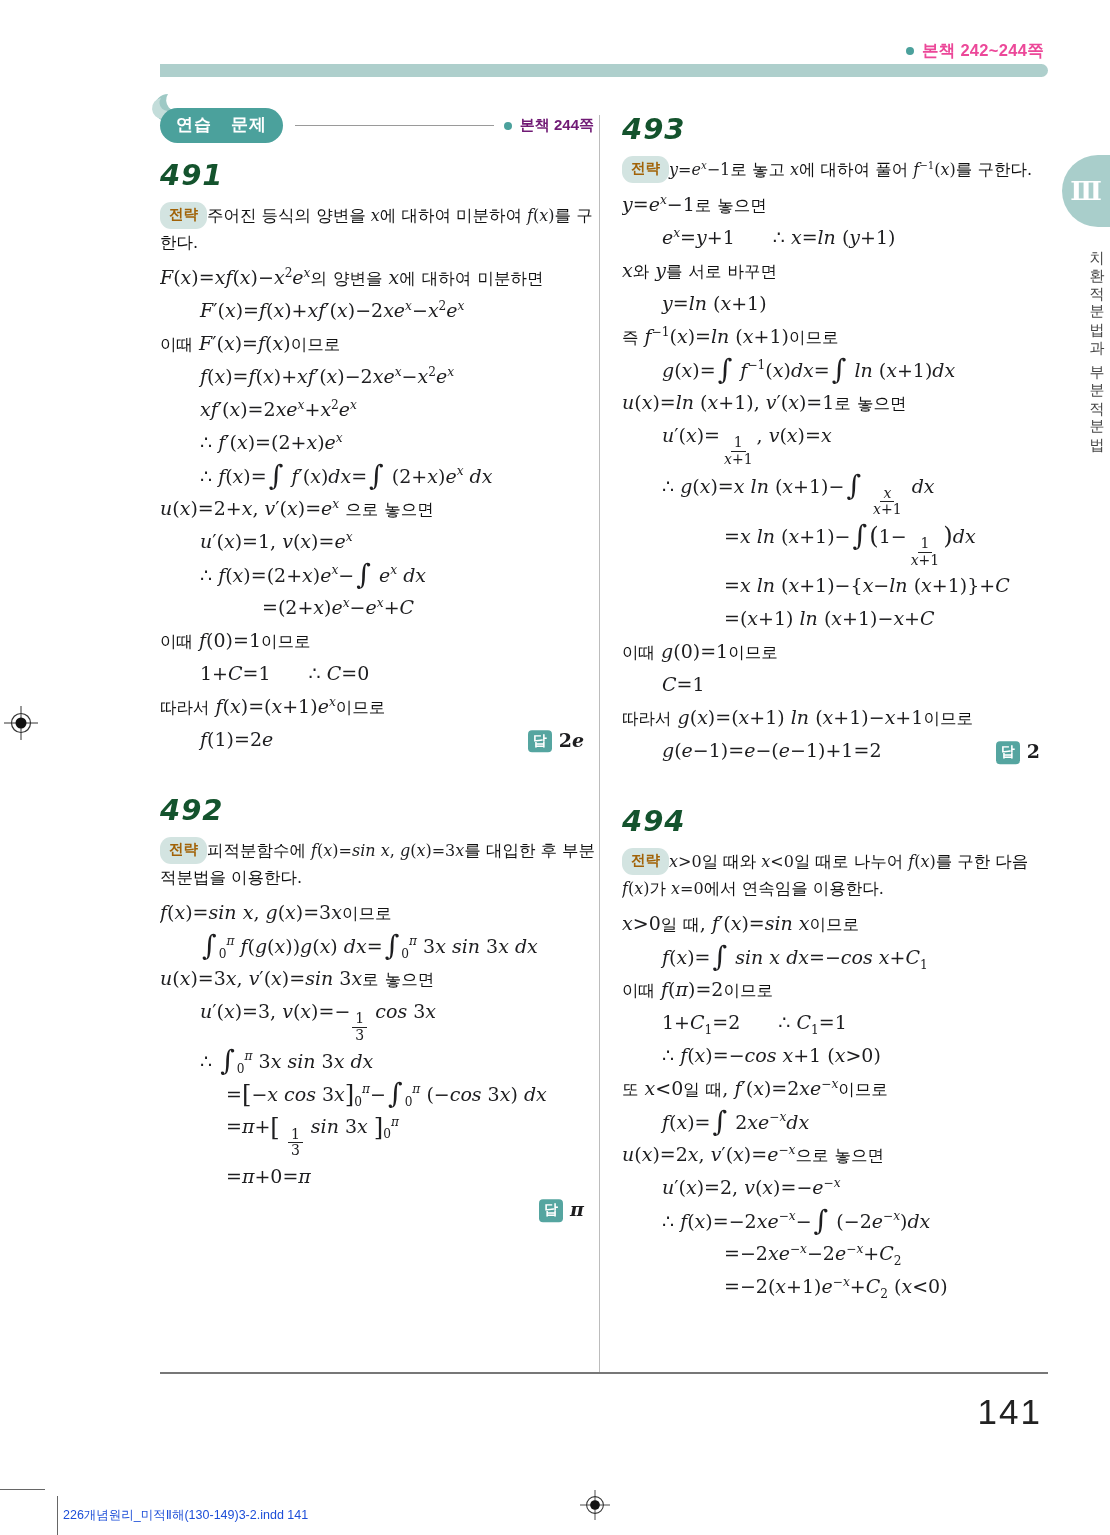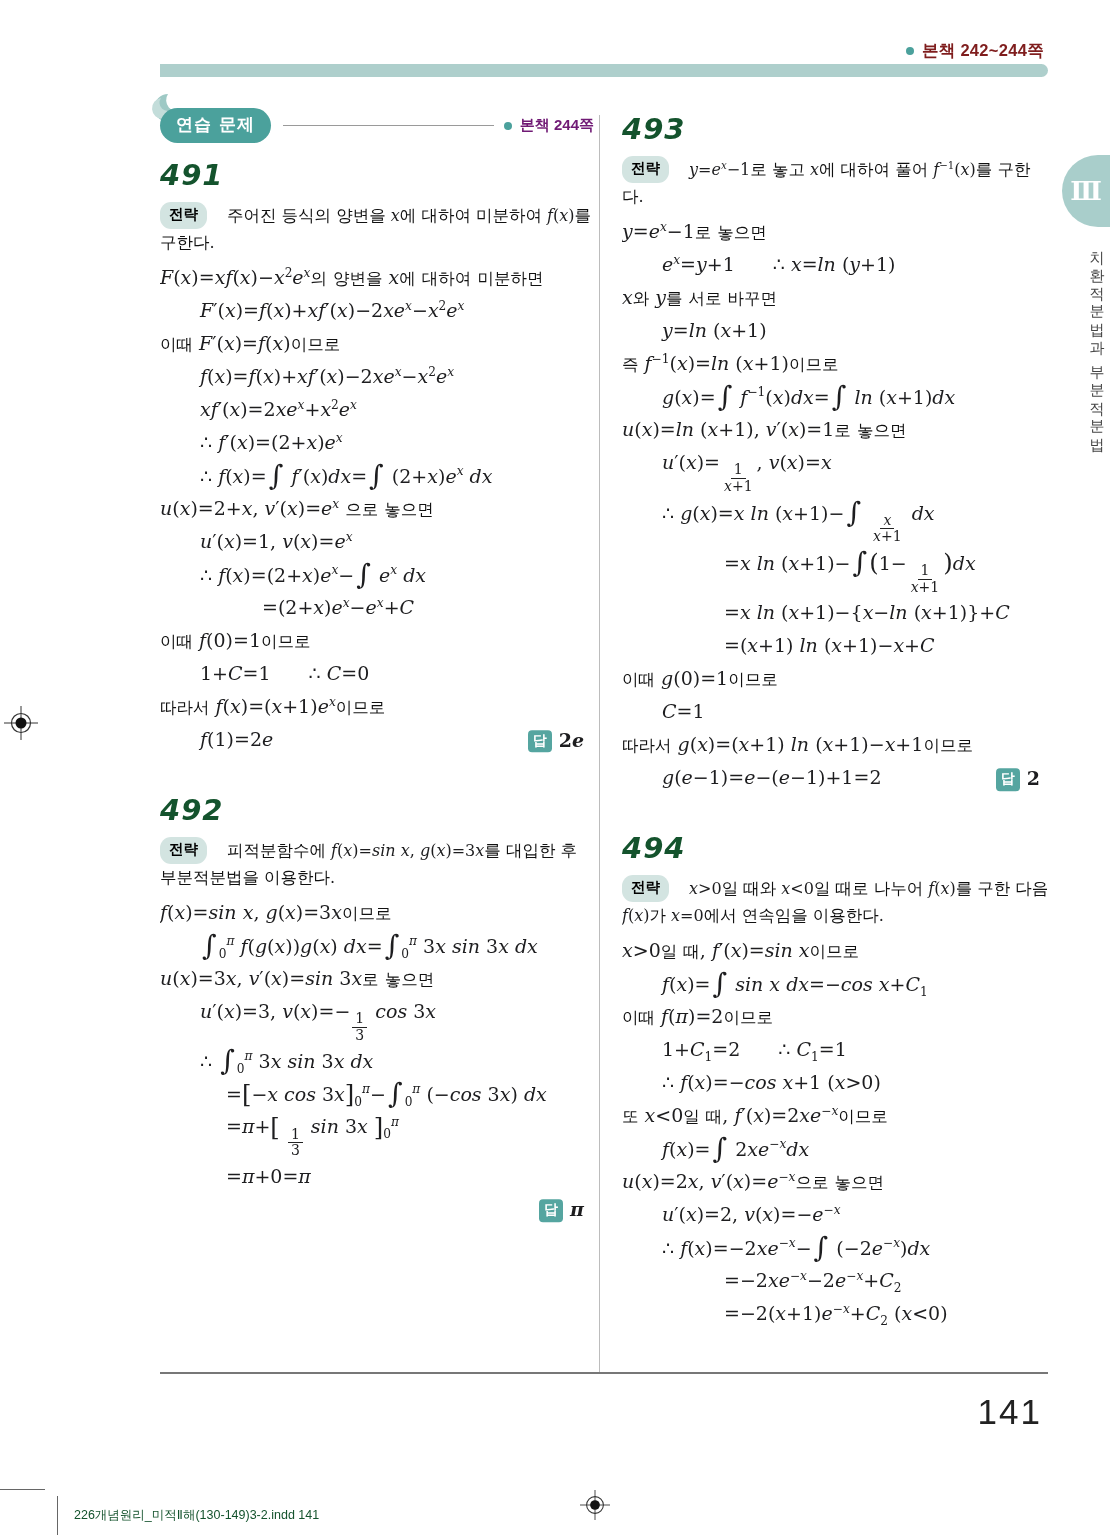--- a/index.html
+++ b/index.html
@@ -1,42 +1,42 @@
 <!DOCTYPE html>
 <html><head>
 <meta charset="utf-8">
 <style>
   html,body{margin:0;padding:0;background:#e9e9e9;}
   .page{position:relative;width:1110px;height:1535px;background:#ffffff;overflow:hidden;
         font-family:"Liberation Sans",sans-serif;color:#1d1d1f;}
   
   .top-ref{position:absolute;top:40px;right:66px;display:flex;align-items:center;}
   .dot{display:inline-block;width:8px;height:8px;border-radius:50%;background:#4ba19c;}
-  .top-ref-text{margin-left:8px;font-size:16.5px;font-weight:700;color:#7f1d1d;letter-spacing:0.3px;}
+  .top-ref-text{margin-left:8px;font-size:16.5px;font-weight:700;color:#ec4899;letter-spacing:0.3px;}
   .top-bar{position:absolute;left:160px;top:64px;width:888px;height:13px;background:#aecfcc;border-radius:0 7px 7px 0;}
   
   .ex-row{position:absolute;left:160px;top:108px;width:434px;display:flex;align-items:center;}
   .crescent{position:absolute;left:-14px;top:-16px;}
   .ex-pill{position:relative;background:#4ba19c;color:#fff;border-radius:18px;padding:5px 16px 7px;
-           font-size:17px;font-weight:700;letter-spacing:1px;display:flex;gap:7px;}
+           font-size:17px;font-weight:700;letter-spacing:1px;display:flex;gap:19px;}
   .ex-line{flex:1;height:1px;background:#9a9a9a;margin:0 10px 0 12px;}
   .ex-ref{margin-left:8px;font-size:15px;font-weight:700;color:#701a75;}
   
   .col{position:absolute;overflow:hidden;}
   #col-left{left:160px;top:158px;width:436px;height:1212px;}
   #col-right{left:622px;top:112px;width:430px;height:1258px;}
   .divider{position:absolute;left:599px;top:115px;width:1px;height:1257px;background:#bcbcbc;}
   .bottom-rule{position:absolute;left:160px;top:1372px;width:888px;height:1.5px;background:#777;}
   
   .problem + .problem{margin-top:38px;}
   .prob-num{margin:0 0 10px;font-family:"DejaVu Sans",sans-serif;font-style:italic;font-weight:700;
             font-size:29px;color:#14532d;letter-spacing:1px;}
   .strategy{margin:0 0 9px;line-height:1.62;white-space:pre-wrap;}
-  .s-badge{display:inline-block;background:#d3e4e1;color:#000000;font-family:"Liberation Sans",sans-serif;
-           font-size:14.5px;font-weight:700;border-radius:11px;padding:1px 9px 2.5px;margin-right:20px;
+  .s-badge{display:inline-block;background:#d3e4e1;color:#a16207;font-family:"Liberation Sans",sans-serif;
+           font-size:14.5px;font-weight:700;border-radius:11px;padding:1px 9px 2.5px;margin-right:0;
            vertical-align:2px;white-space:nowrap;}
   .line{position:relative;margin:5px 0;min-height:28px;line-height:1.35;font-size:19px;
         font-family:"DejaVu Serif",serif;white-space:pre-wrap;}
   .i0{padding-left:0;} .i1{padding-left:40px;} .i2{padding-left:66px;} .i3{padding-left:102px;}
   
   .m-k{font-family:"Liberation Sans",sans-serif;font-size:16.5px;color:#111;}
   .m-v{font-family:"DejaVu Serif",serif;font-style:italic;}
   .m-o{font-family:"DejaVu Serif",serif;}
   .rom{font-family:"DejaVu Serif",serif;font-style:italic;}
   .sup{font-size:64%;vertical-align:super;line-height:0;}
@@ -58,21 +58,21 @@
              border-radius:36px 0 0 36px;display:flex;align-items:center;justify-content:center;}
   .side-pill span{color:#fff;font-family:"DejaVu Serif",serif;font-size:26px;font-weight:700;}
   .side-title{position:absolute;right:4px;top:240px;writing-mode:vertical-rl;font-size:15px;color:#444;
               letter-spacing:3px;font-weight:500;}
   
   .reg{position:absolute;}
   .reg-left{left:4px;top:706px;}
   .reg-bottom{left:580px;top:1490px;}
   .pageno{position:absolute;right:68px;top:1392px;font-size:35px;color:#222;letter-spacing:2px;
           font-family:"Liberation Sans",sans-serif;font-weight:400;}
-  .footer-left{position:absolute;left:74px;top:1507px;font-size:12.5px;color:#14532d;text-align:right;}
+  .footer-left{position:absolute;left:63px;top:1507px;font-size:12.5px;color:#1d4ed8;text-align:right;}
   .footer-right{position:absolute;left:1034px;top:1590px;font-size:12.5px;color:#222;white-space:nowrap;}
   .crop-v{position:absolute;left:57px;top:1496px;width:1px;height:39px;background:#666;}
   .crop-h{position:absolute;left:0;top:1489px;width:45px;height:1px;background:#666;}
 </style>
 </head>
 <body>
 
 <div class="page">
 
   <div class="top-ref">

